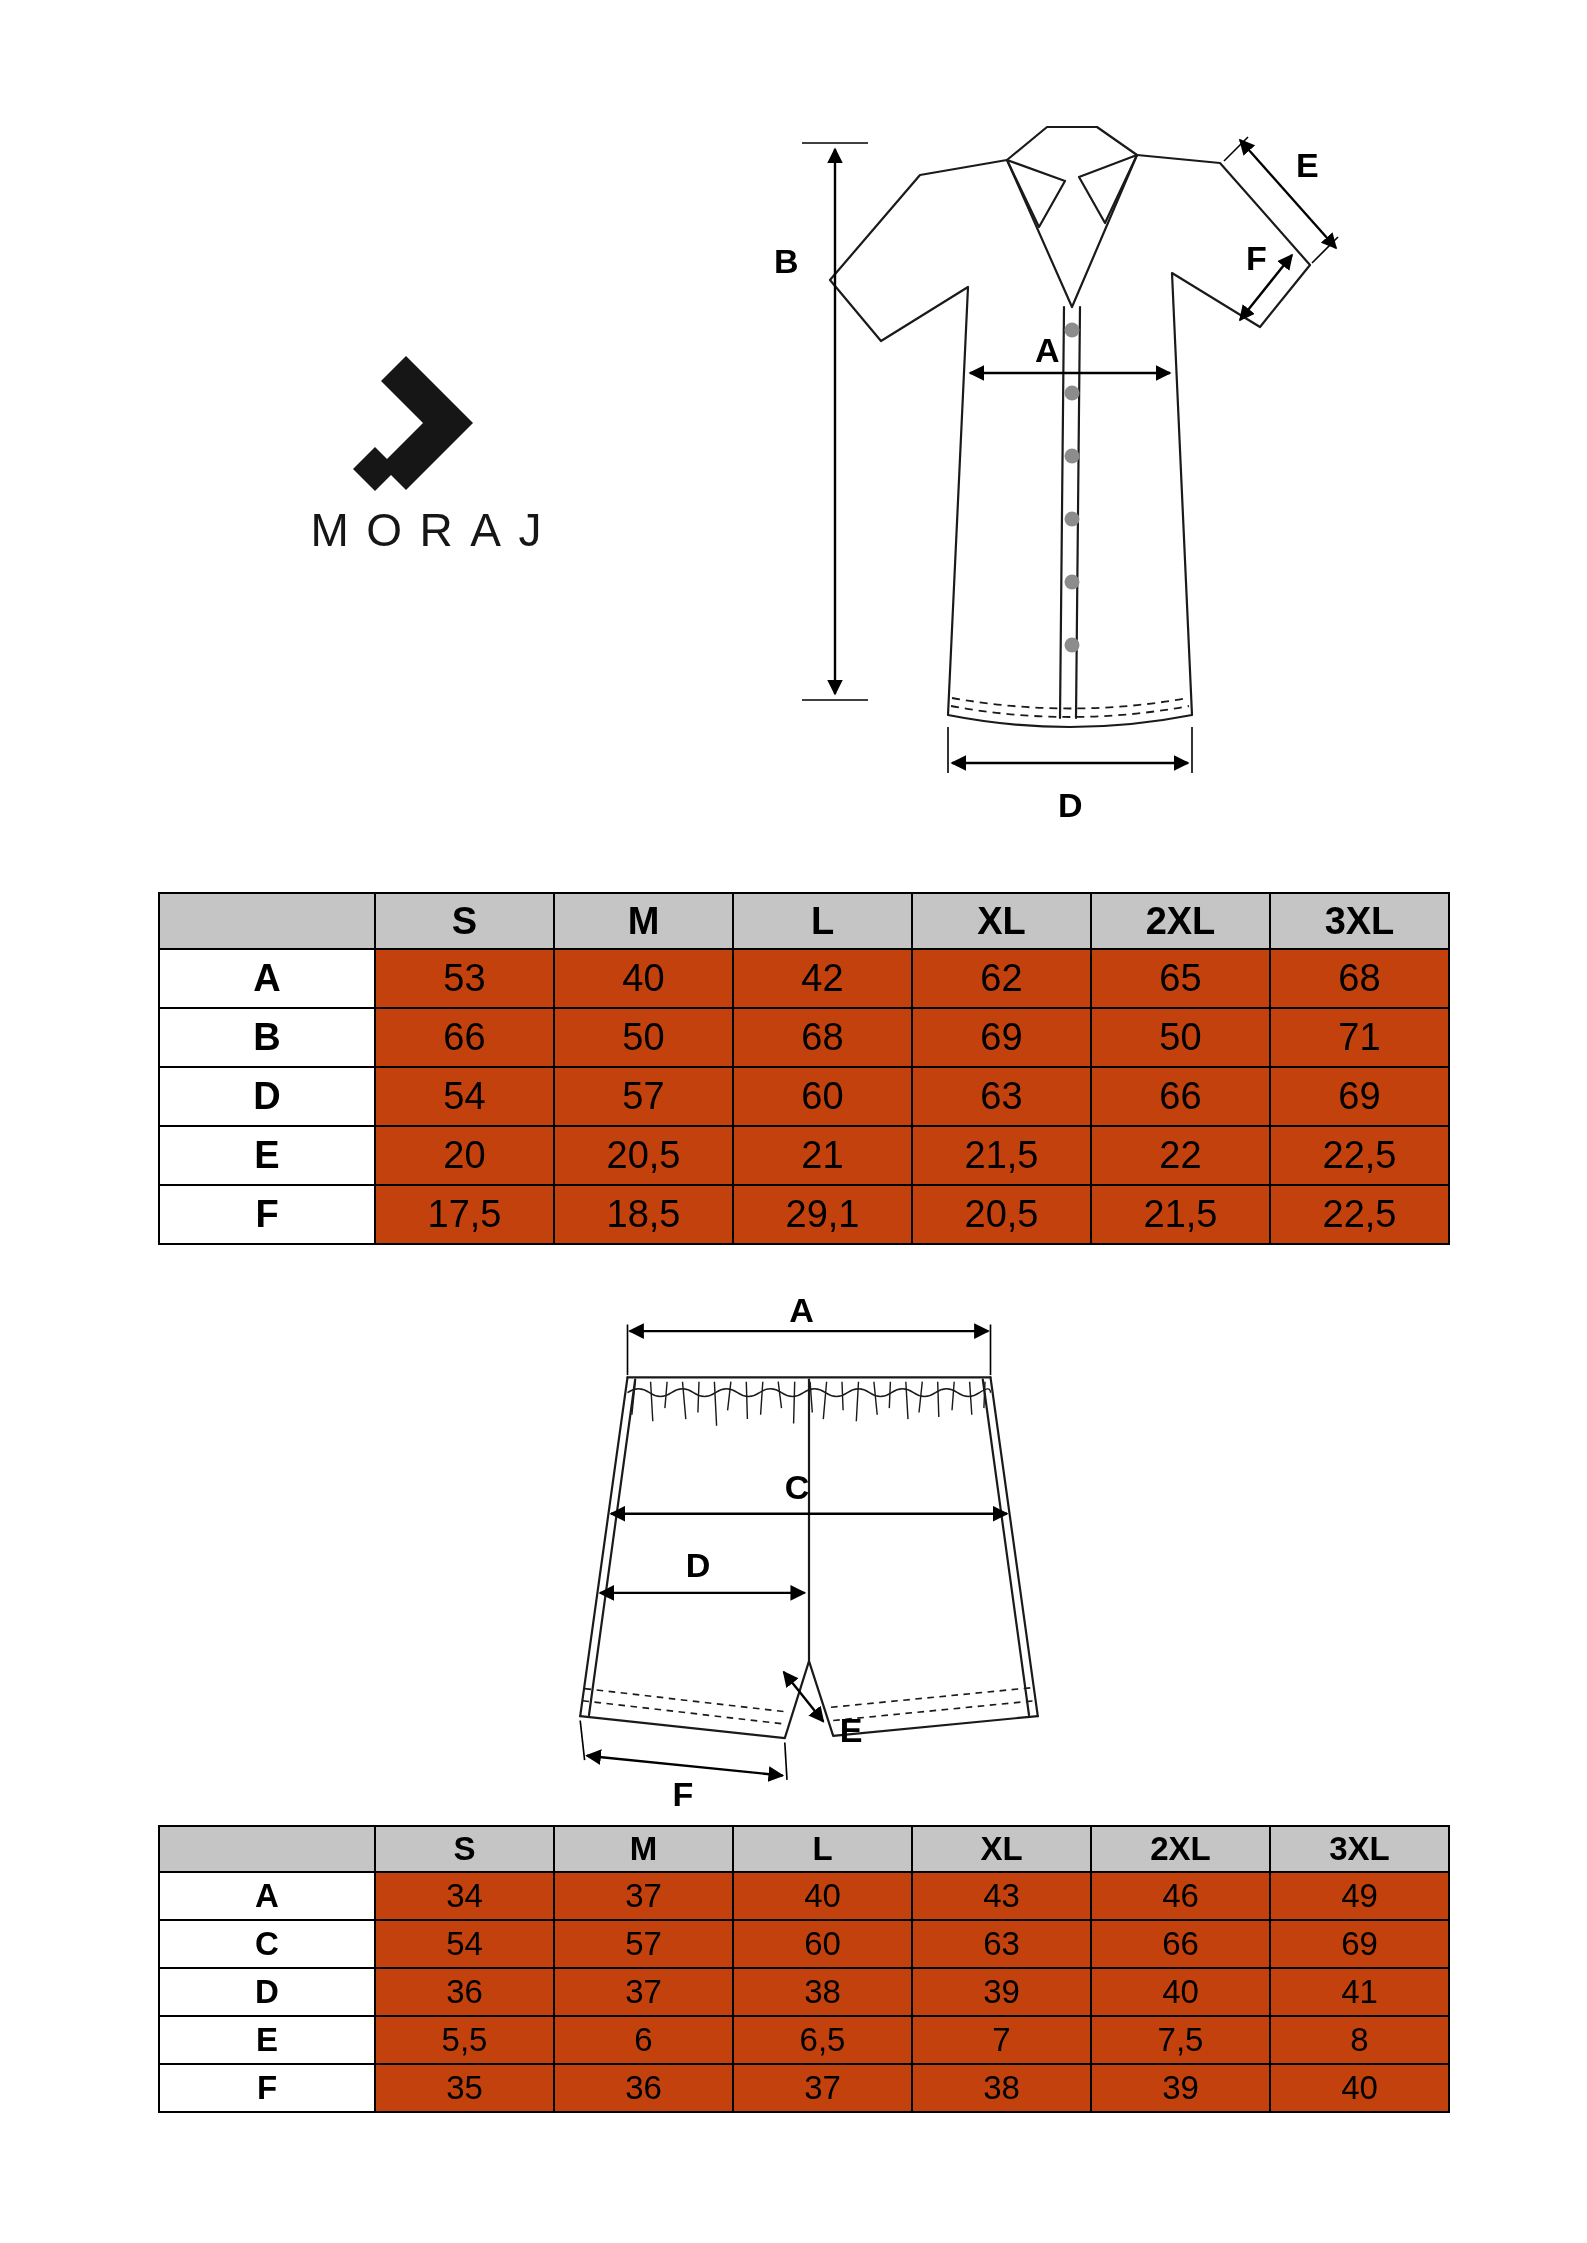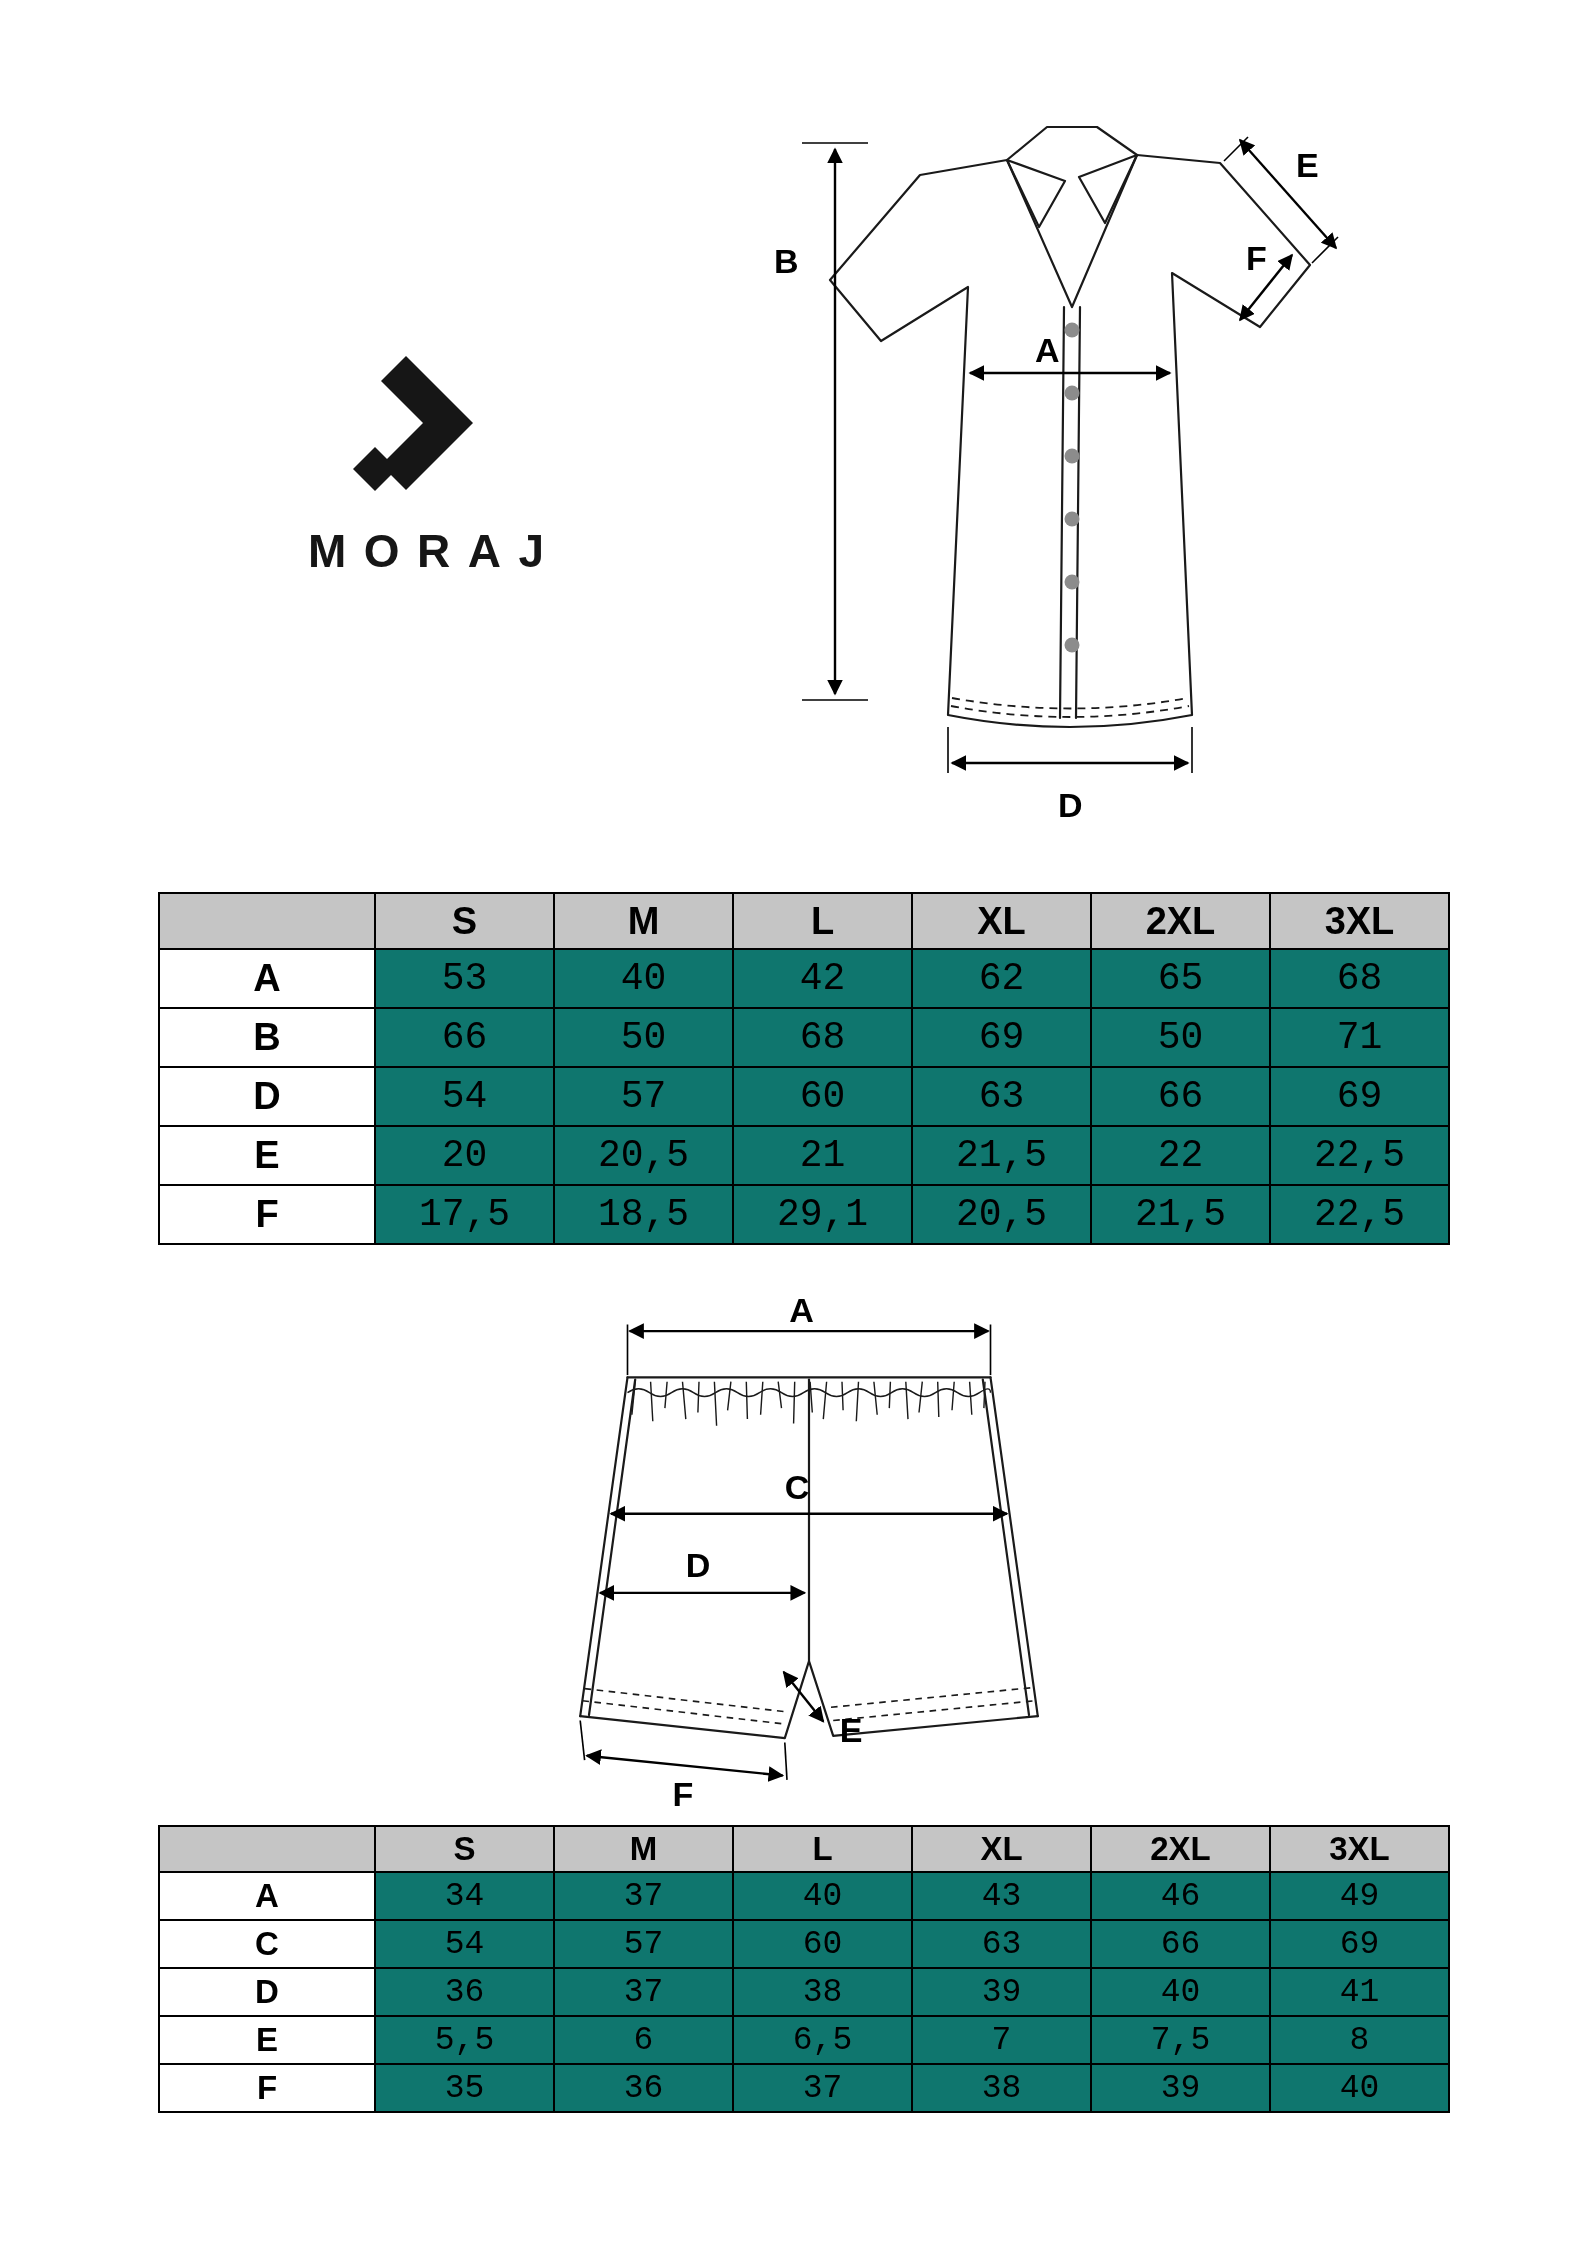--- a/index.html
+++ b/index.html
@@ -2,36 +2,36 @@
 <html><head>
 <meta charset="utf-8">
 <style>
   html,body{margin:0;padding:0;background:#ffffff;}
   .page{position:relative;width:1587px;height:2243px;background:#fff;overflow:hidden;
         font-family:"Liberation Sans",sans-serif;color:#000;}
 
   
   .logo{position:absolute;left:276px;top:348px;width:300px;text-align:center;}
   .logo svg{width:150px;height:150px;display:block;margin:0 auto;}
-  .logo-text{font-weight:bold;font-size:46px;letter-spacing:0.38em;margin-right:-0.38em;
-             margin-top:26px;color:#161616;}
+  .logo-text{font-weight:normal;font-size:46px;letter-spacing:0.38em;margin-right:-0.38em;
+             margin-top:5px;color:#161616;}
 
   
   .shirt-svg{position:absolute;left:740px;top:115px;width:760px;height:770px;}
   .shorts-svg{position:absolute;left:512px;top:1298px;width:616px;height:515px;}
   svg text{font-family:"Liberation Sans",sans-serif;font-weight:bold;fill:#000;}
   .shirt-svg text{font-size:34px;}
   .shorts-svg text{font-size:31px;}
 
   
   .size-table{position:absolute;border-collapse:collapse;table-layout:fixed;width:1292px;}
   .size-table th,.size-table td{border:2px solid #000;text-align:center;vertical-align:middle;padding:0;}
   .size-table thead th{background:#c5c5c5;font-weight:bold;}
   .size-table tbody th{font-weight:bold;background:#fff;}
-  .size-table tbody td{font-weight:normal;background:#0f766e;font-family:Liberation Mono, monospace;}
+  .size-table tbody td{font-weight:normal;background:#c2410c;}
   .label-col{width:216px;}
   .shirt-table{left:158px;top:892px;font-size:38px;}
   .shirt-table thead tr{height:56px;}
   .shirt-table tbody tr{height:59px;}
   .shorts-table{left:158px;top:1825px;font-size:33px;}
   .shorts-table thead tr{height:46px;}
   .shorts-table tbody tr{height:48px;}
 </style>
 </head>
 <body>

